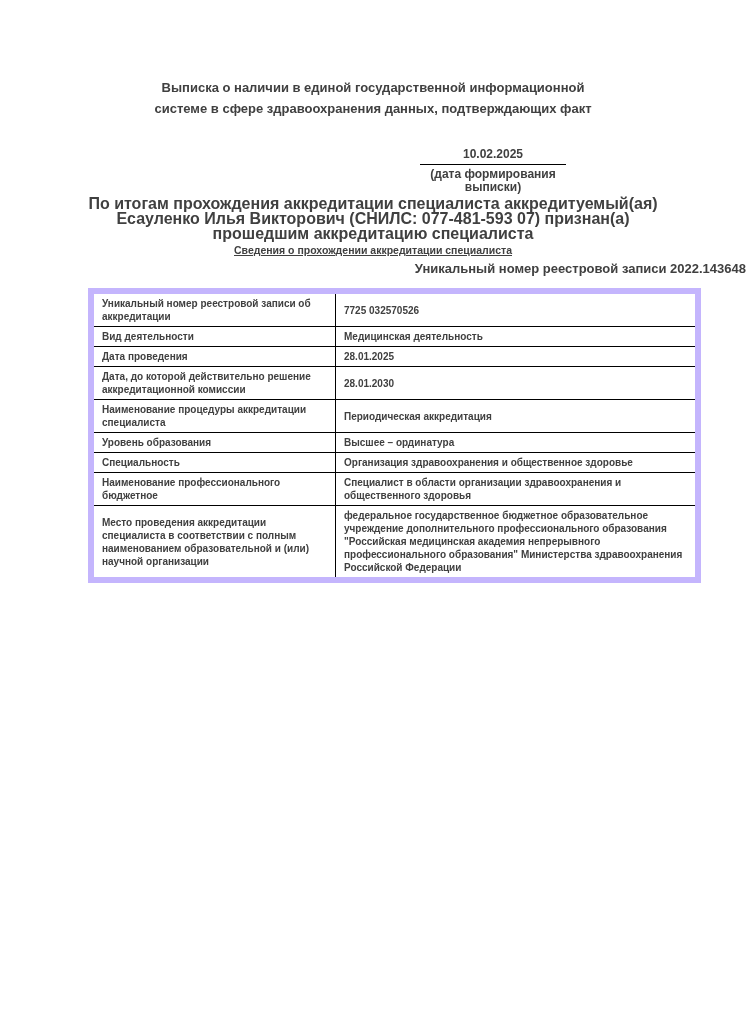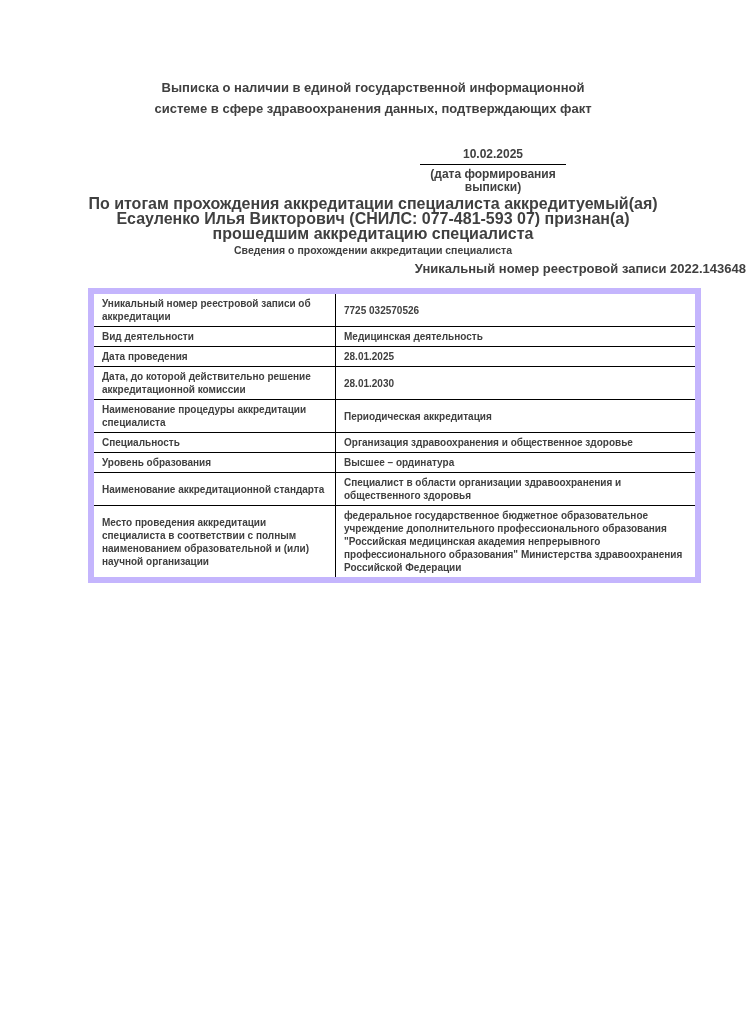--- a/index.html
+++ b/index.html
@@ -51,20 +51,21 @@
     font-size: 16px;
     line-height: 15px;
   }
   .section-heading {
     position: absolute;
     top: 244px;
     left: 0;
     width: 746px;
     text-align: center;
     font-size: 10.5px;
+    text-decoration: underline;
   }
   .registry-heading {
     position: absolute;
     top: 261px;
     left: 0;
     width: 746px;
     text-align: right;
     font-size: 13px;
   }
   table.acc-table {
@@ -125,29 +126,29 @@
       </tr>
       <tr>
         <td class="col-label">Дата, до которой действительно решение аккредитационной комиссии</td>
         <td class="col-value">28.01.2030</td>
       </tr>
       <tr>
         <td class="col-label">Наименование процедуры аккредитации специалиста</td>
         <td class="col-value">Периодическая аккредитация</td>
       </tr>
       <tr>
+        <td class="col-label">Уровень образования</td>
+        <td class="col-value">Высшее – ординатура</td>
+      </tr>
+      <tr>
         <td class="col-label">Специальность</td>
         <td class="col-value">Организация здравоохранения и общественное здоровье</td>
       </tr>
       <tr>
-        <td class="col-label">Уровень образования</td>
-        <td class="col-value">Высшее – ординатура</td>
-      </tr>
-      <tr>
-        <td class="col-label">Наименование аккредитационной стандарта</td>
+        <td class="col-label">Наименование профессионального бюджетное</td>
         <td class="col-value">Специалист в области организации здравоохранения и общественного здоровья</td>
       </tr>
       <tr>
         <td class="col-label">Место проведения аккредитации специалиста в соответствии с полным наименованием образовательной и (или) научной организации</td>
         <td class="col-value">федеральное государственное бюджетное образовательное учреждение дополнительного профессионального образования "Российская медицинская академия непрерывного профессионального образования" Министерства здравоохранения Российской Федерации</td>
       </tr>
     </tbody>
   </table>
 
 </div>

